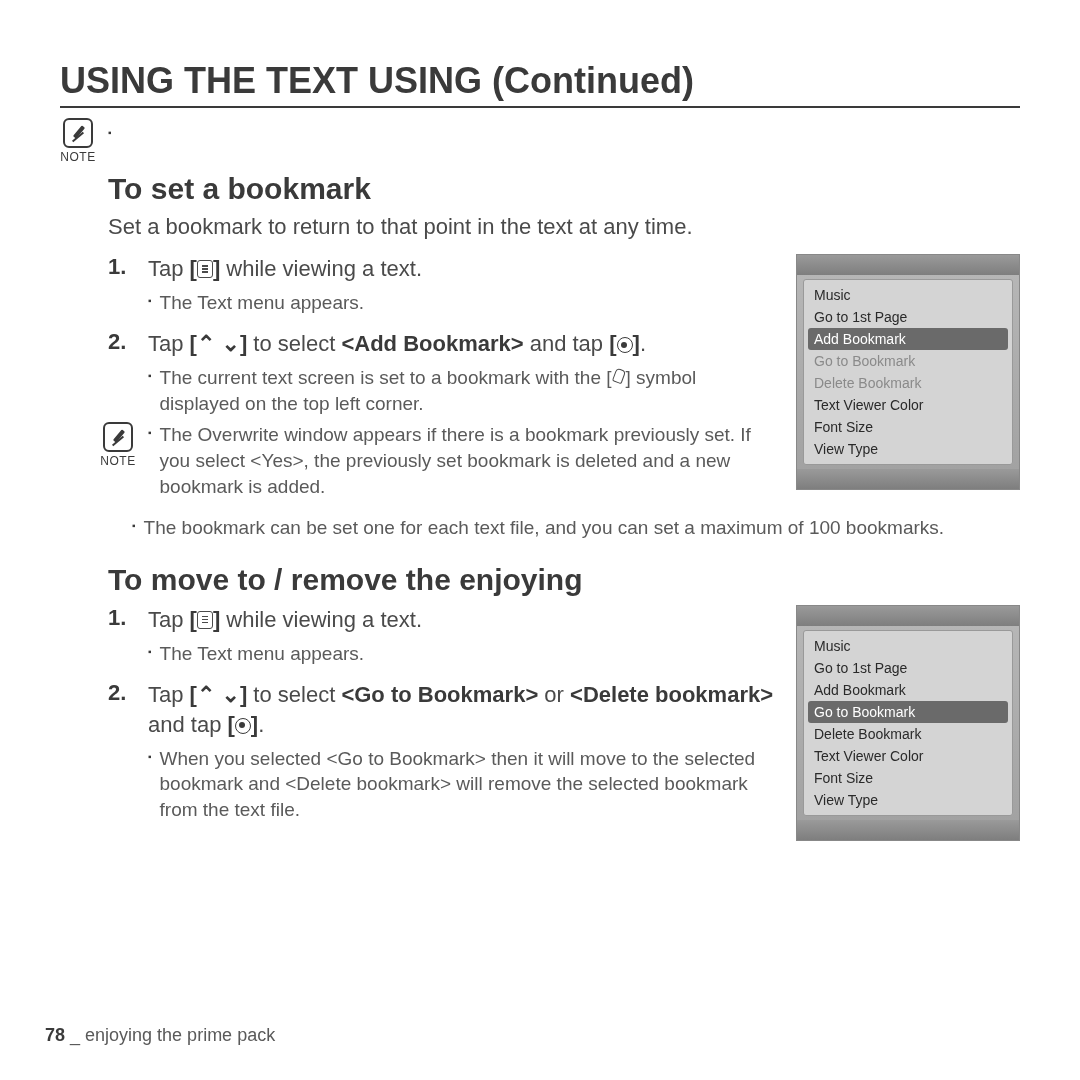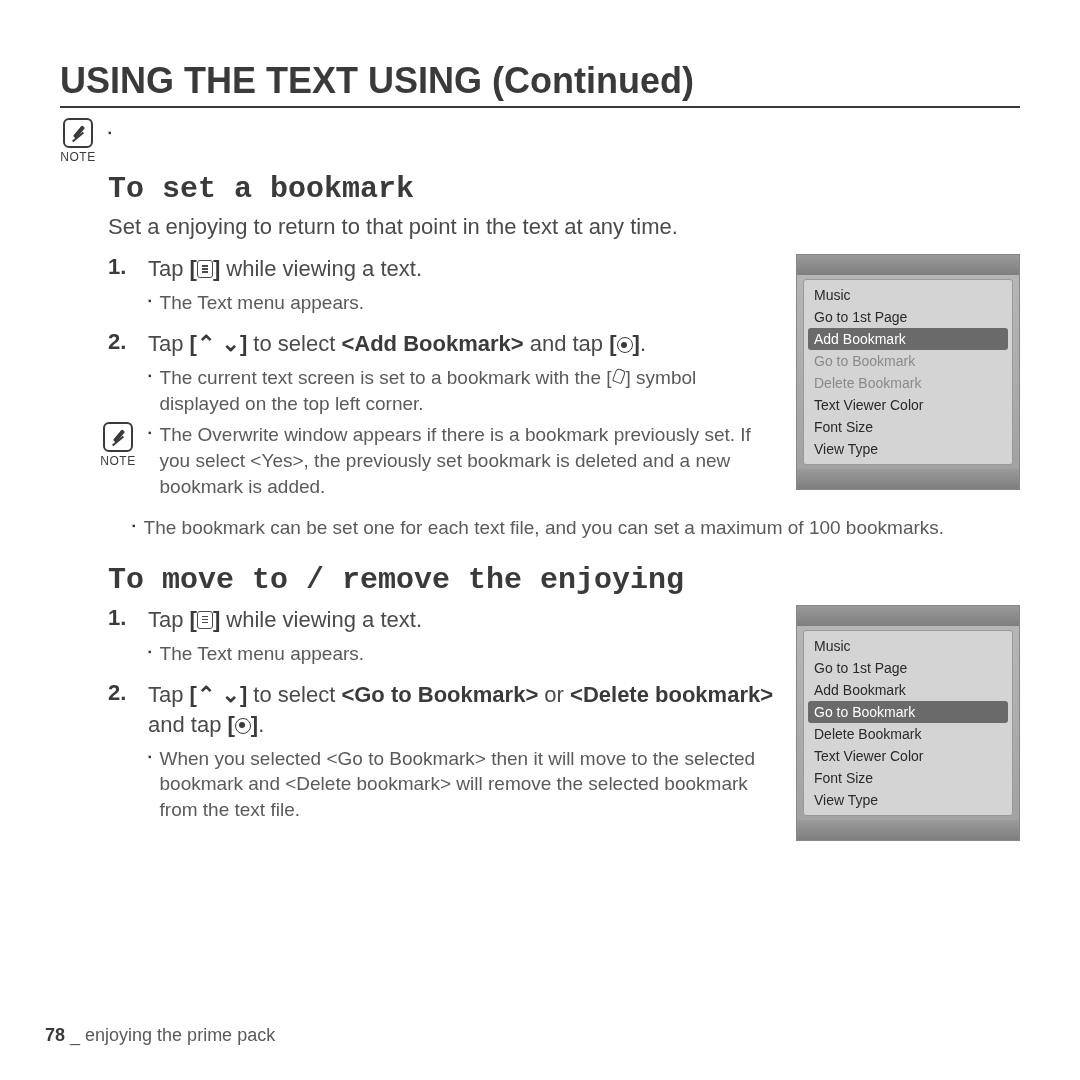--- a/index.html
+++ b/index.html
@@ -108,21 +108,20 @@
     transform: rotate(20deg);
   }
   .body-area {
     margin-left: 48px;
   }
   .section-heading {
     font-size: 30px;
     font-weight: bold;
     color: #3a3a3a;
     margin-bottom: 8px;
-    font-family: Liberation Mono, monospace;
   }
   .section-intro {
     font-size: 22px;
     color: #4a4a4a;
     margin-bottom: 14px;
   }
   .step-row {
     display: flex;
     gap: 16px;
     margin-bottom: 10px;
@@ -239,21 +238,21 @@
     <div class="note-label">NOTE</div>
   </div>
   <div class="note-bullet-row">
     <span class="bullet-sq">▪</span>
   </div>
 </div>
 
 <div class="body-area">
 
   <div class="section-heading">To set a bookmark</div>
-  <div class="section-intro">Set a enjoying to return to that point in the text at any time.</div>
+  <div class="section-intro">Set a bookmark to return to that point in the text at any time.</div>
 
   <div class="content-flex">
     <div class="content-left">
 
       <div class="step-row">
         <div class="step-num">1.</div>
         <div class="step-text-col">
           <div class="step-main">
             <span>Tap </span><b><span>[</span><span class="icon-glyph menu"></span><span>]</span></b><span> while viewing a text.</span>
           </div>

